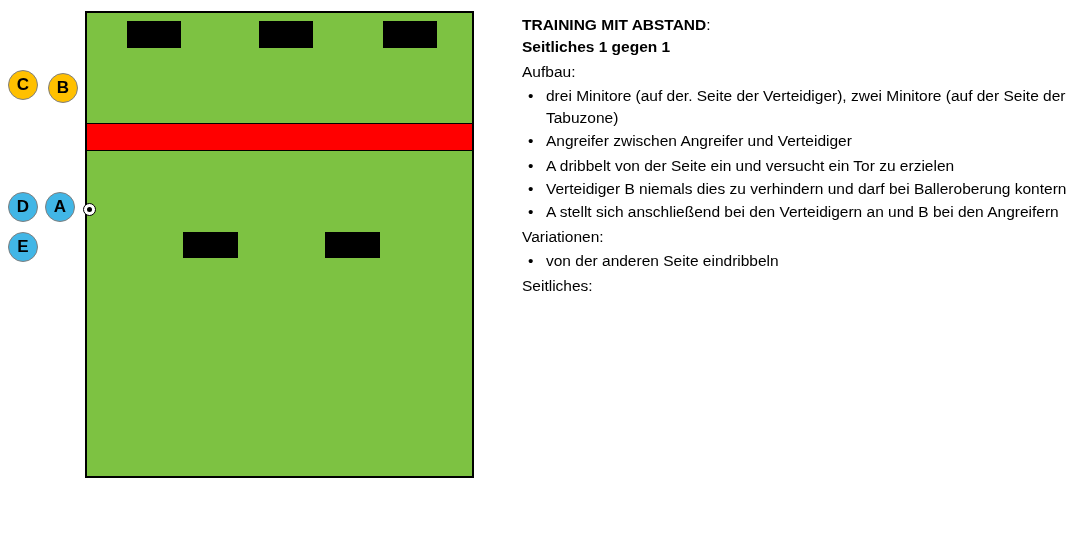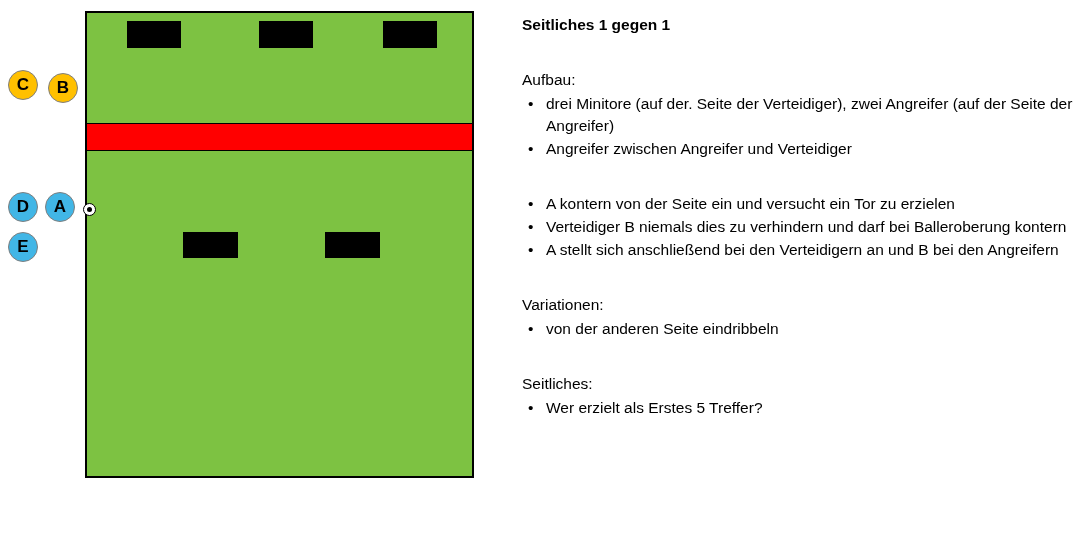--- a/index.html
+++ b/index.html
@@ -111,21 +111,21 @@
     line-height: 1.42;
   }
   .title {
     font-weight: bold;
     font-size: 15.5px;
     line-height: 1.42;
     margin-bottom: 0;
   }
   .title .plain { font-weight: normal; }
   .section {
-    margin-top: 33px;
+    margin-top: 3px;
   }
   .section-head {
     margin-bottom: 2px;
   }
   ul.bullets {
     list-style: none;
     margin: 0;
     padding: 0;
   }
   ul.bullets li {
@@ -166,47 +166,47 @@
     <span>A</span>
   </div>
   <div class="marker blue m-e">
     <span>E</span>
   </div>
 
   <div class="ball"></div>
 </div>
 
 <div id="panel">
+  <div class="title">
+    <span>TRAINING MIT ABSTAND</span><span class="plain">:</span>
+  </div>
   <div class="title">Seitliches 1 gegen 1</div>
 
   <div class="section">
     <div class="section-head">Aufbau:</div>
     <ul class="bullets">
-      <li>drei Minitore (auf der. Seite der Verteidiger), zwei Angreifer (auf der Seite der Angreifer)</li>
+      <li>drei Minitore (auf der. Seite der Verteidiger), zwei Minitore (auf der Seite der Tabuzone)</li>
       <li>Angreifer zwischen Angreifer und Verteidiger</li>
     </ul>
   </div>
 
   <div class="section">
     <ul class="bullets">
-      <li>A kontern von der Seite ein und versucht ein Tor zu erzielen</li>
+      <li>A dribbelt von der Seite ein und versucht ein Tor zu erzielen</li>
       <li>Verteidiger B niemals dies zu verhindern und darf bei Balleroberung kontern</li>
       <li>A stellt sich anschließend bei den Verteidigern an und B bei den Angreifern</li>
     </ul>
   </div>
 
   <div class="section">
   </div>
 
   <div class="section">
     <div class="section-head">Variationen:</div>
     <ul class="bullets">
       <li>von der anderen Seite eindribbeln</li>
     </ul>
   </div>
 
   <div class="section">
     <div class="section-head">Seitliches:</div>
-    <ul class="bullets">
-      <li>Wer erzielt als Erstes 5 Treffer?</li>
-    </ul>
   </div>
 </div>
 
 </body></html>

